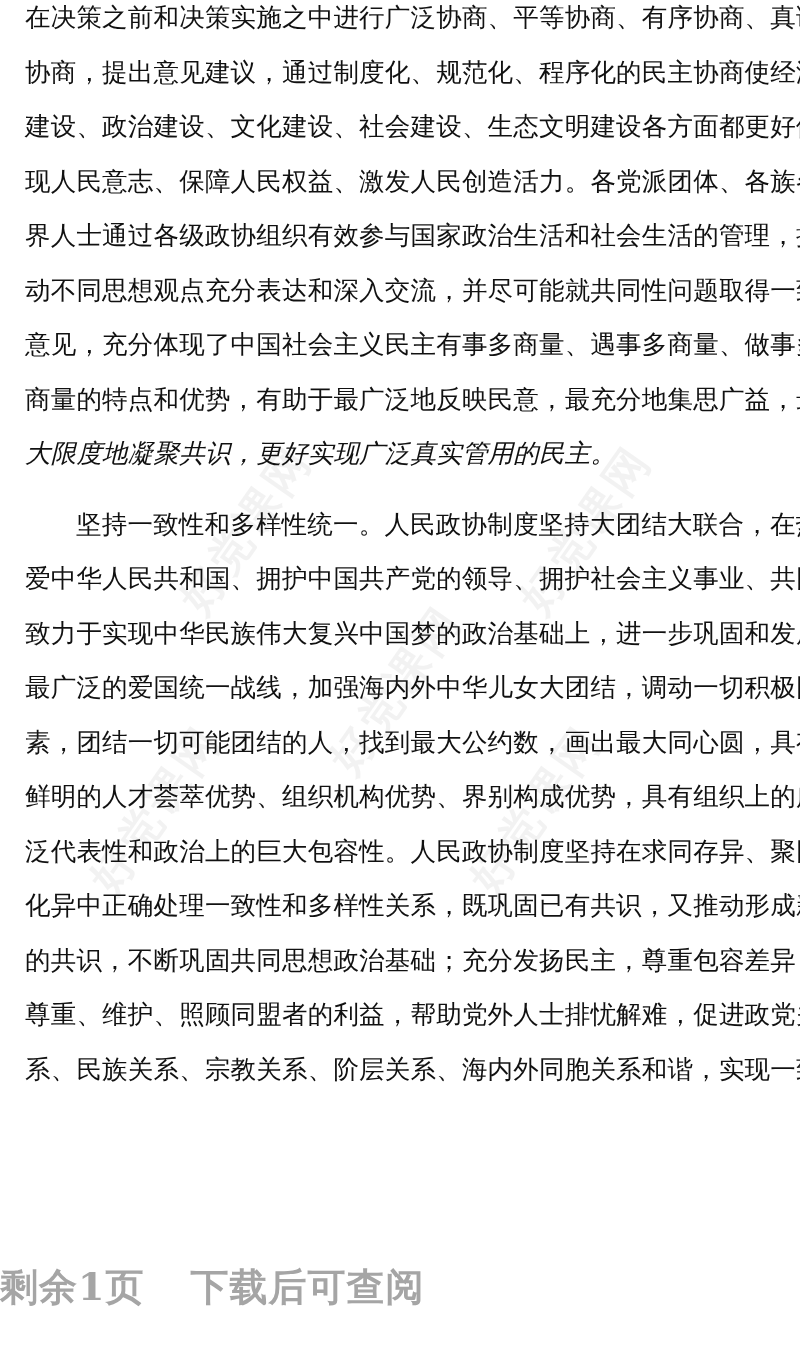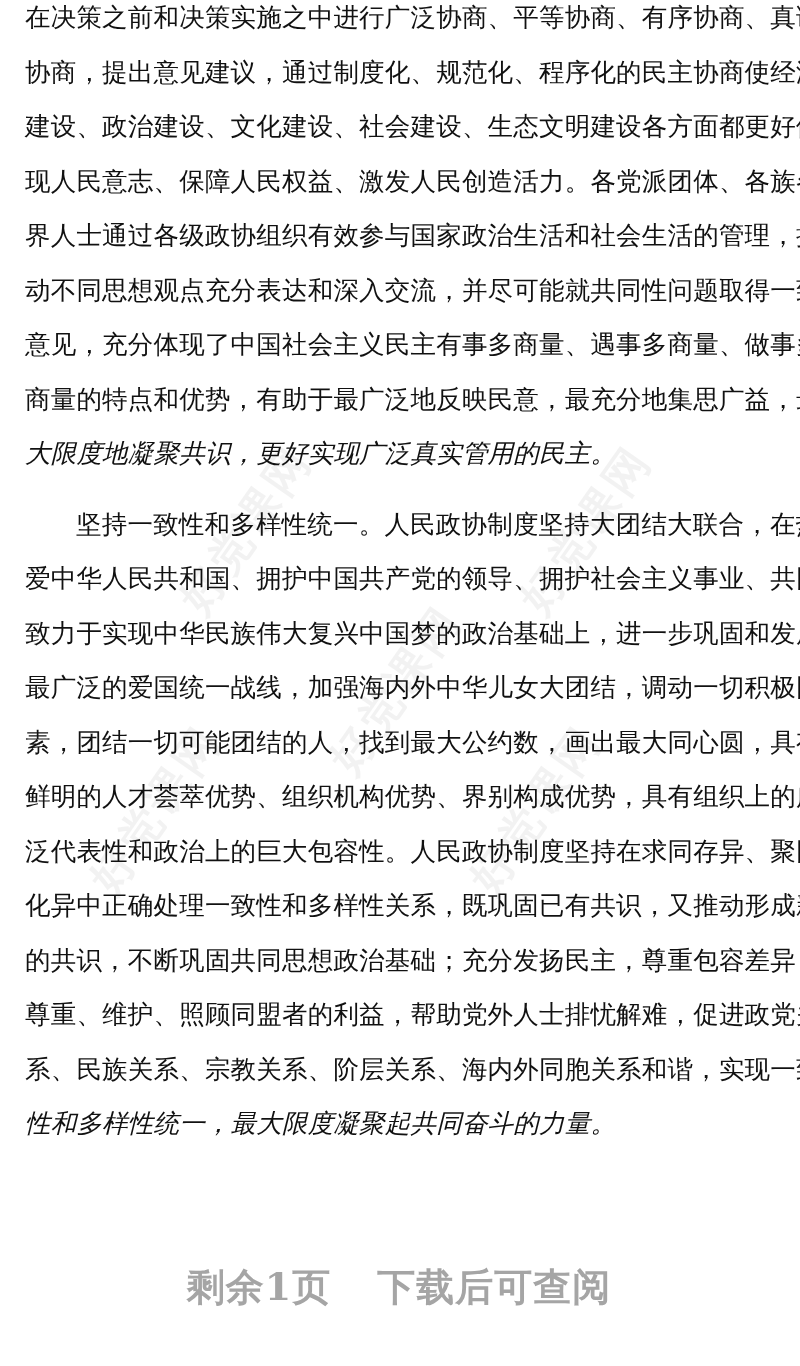--- a/index.html
+++ b/index.html
@@ -53,21 +53,20 @@
       transform: rotate(-55deg);
       white-space: nowrap;
       pointer-events: none;
       letter-spacing: 4px;
     }
     .footer {
       position: absolute;
       left: 0;
       top: 1262px;
       width: 798px;
-      text-align: center;
       font-family: "DejaVu Serif", "Liberation Serif", serif;
       font-weight: bold;
       font-size: 38px;
       color: #a5a5a5;
       letter-spacing: 1px;
     }
     .footer .gap {
       display: inline-block;
       width: 46px;
     }
@@ -99,19 +98,18 @@
     <span class="line">爱中华人民共和国、拥护中国共产党的领导、拥护社会主义事业、共同</span>
     <span class="line">致力于实现中华民族伟大复兴中国梦的政治基础上，进一步巩固和发展</span>
     <span class="line">最广泛的爱国统一战线，加强海内外中华儿女大团结，调动一切积极因</span>
     <span class="line">素，团结一切可能团结的人，找到最大公约数，画出最大同心圆，具有</span>
     <span class="line">鲜明的人才荟萃优势、组织机构优势、界别构成优势，具有组织上的广</span>
     <span class="line">泛代表性和政治上的巨大包容性。人民政协制度坚持在求同存异、聚同</span>
     <span class="line">化异中正确处理一致性和多样性关系，既巩固已有共识，又推动形成新</span>
     <span class="line">的共识，不断巩固共同思想政治基础；充分发扬民主，尊重包容差异，</span>
     <span class="line">尊重、维护、照顾同盟者的利益，帮助党外人士排忧解难，促进政党关</span>
     <span class="line">系、民族关系、宗教关系、阶层关系、海内外同胞关系和谐，实现一致</span>
-    <span class="line last">性和多样性统一，最大限度凝聚起共同奋斗的力量。</span>
   </p>
 </div>
 
 <div class="footer">
   <span>剩余1页</span><span class="gap"></span><span>下载后可查阅</span>
 </div>
 
 </body></html>

